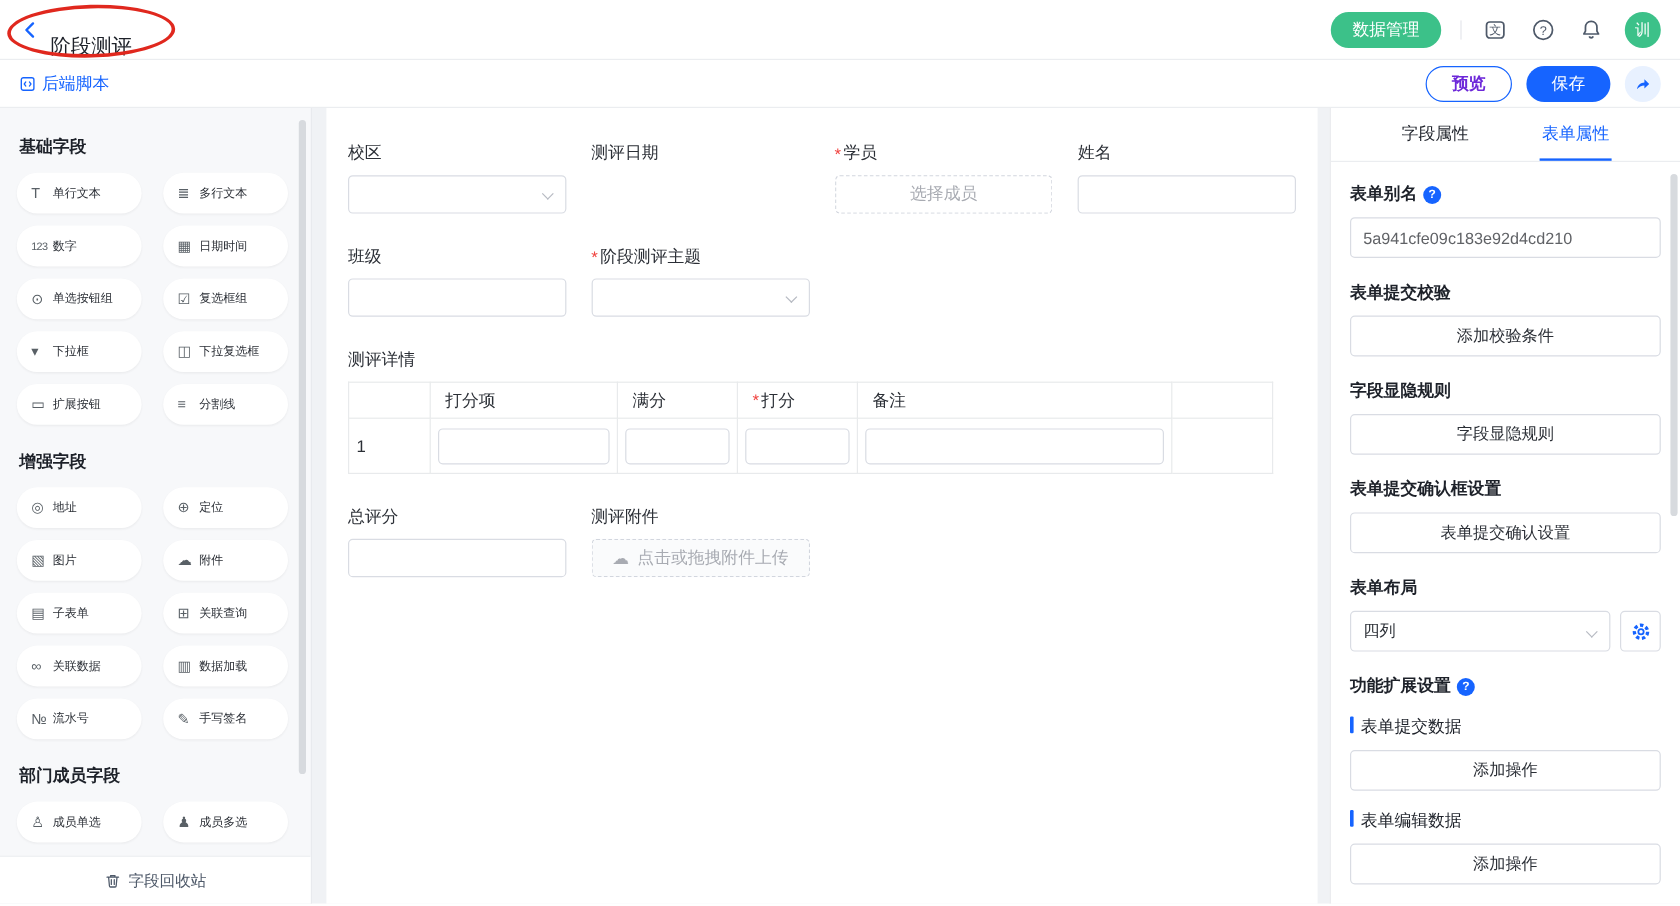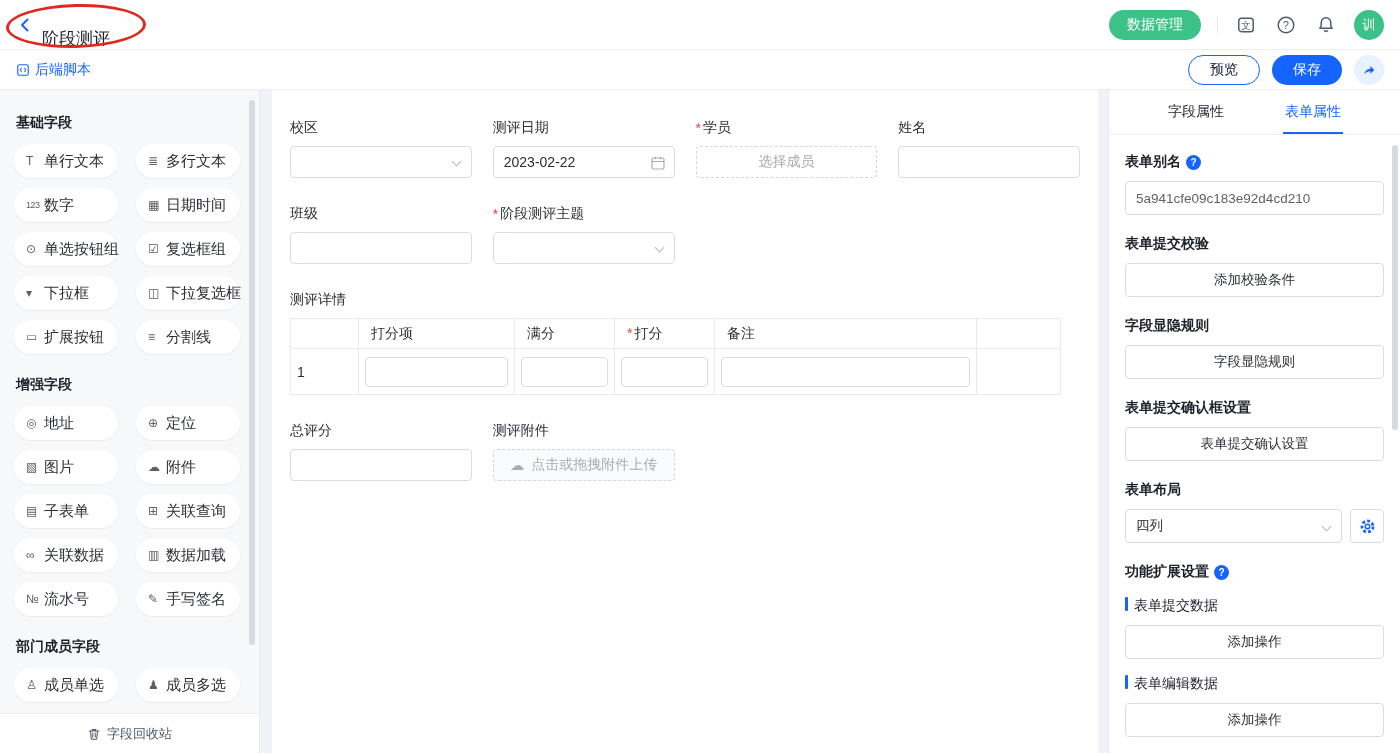--- a/index.html
+++ b/index.html
@@ -20,37 +20,37 @@
   .green-btn { height:30px; padding:0 18px; border:none; border-radius:15px; background:#3cc189; color:#fff; font-size:14px; cursor:pointer; }
   .v-divider { width:1px; height:16px; background:#e5e6eb; }
   .icon-btn { display:flex; align-items:center; justify-content:center; width:24px; height:24px; cursor:pointer; }
   .avatar { width:30px; height:30px; border-radius:50%; background:#3cc189; color:#fff; font-size:13px; display:flex; align-items:center; justify-content:center; cursor:pointer; }
 
   
   .toolbar { height:40px; border-bottom:1px solid #ebedf0; display:flex; align-items:center; padding:0 16px; background:#fff; }
   .tb-links { display:flex; align-items:center; gap:26px;flex-direction:column; }
   .tb-link { display:flex; align-items:center; gap:5px; color:#1664ff; font-size:14px; cursor:pointer; }
   .tb-right { margin-left:auto; display:flex; align-items:center; gap:12px; }
-  .btn-outline { height:30px; padding:0 21px; border-radius:15px; border:1px solid #1664ff; background:#fff; color:#0f172a; font-size:14px; cursor:pointer; }
+  .btn-outline { height:30px; padding:0 21px; border-radius:15px; border:1px solid #1664ff; background:#fff; color:#6d28d9; font-size:14px; cursor:pointer;font-weight:bold; }
   .btn-primary { height:30px; padding:0 21px; border-radius:15px; border:none; background:#1664ff; color:#fff; font-size:14px; cursor:pointer; }
   .btn-share { width:30px; height:30px; border-radius:50%; background:#e8f1ff; border:none; display:flex; align-items:center; justify-content:center; cursor:pointer; }
 
   
   .content { display:flex; height:663px; background:#f0f2f5; }
 
   
   .sidebar { width:260px; background:#f7f8fa; border-right:1px solid #e8eaee; position:relative; overflow:hidden; flex:none; }
   .sb-scroll { height:623px; overflow:hidden; padding:2px 14px 0 14px; }
   .sb-title { font-size:14px; font-weight:bold; color:#1d2129; margin:22px 0 12px 2px; }
   .sb-title:first-child { margin-top:22px; }
   .f-grid { display:grid; grid-template-columns:104px 104px; column-gap:18px; row-gap:10px; }
   .f-item { height:34px; background:#fff; border-radius:17px; box-shadow:0 1px 2px rgba(31,35,41,.06); display:flex; align-items:center; padding:0 8px 0 12px; cursor:pointer; }
   .f-icon { width:18px; font-size:12px; color:#596066; flex:none; text-align:left; }
   .f-icon.sm { font-size:9px; letter-spacing:-0.5px; }
-  .f-text { font-size:15px; color:#2b2f36; white-space:nowrap; }
+  .f-text { font-size:10px; color:#2b2f36; white-space:nowrap; }
   .sb-scrollbar { position:absolute; right:4px; top:10px; width:6px; height:545px; background:#d7dade; border-radius:3px; cursor:pointer; }
   .recycle { position:absolute; left:0; bottom:0; width:100%; height:40px; background:#fff; border-top:1px solid #eceef1; display:flex; align-items:center; justify-content:center; gap:6px; font-size:13px; color:#4e5969; cursor:pointer; }
 
   
   .canvas-wrap { flex:1; padding:0 10px 0 12px; }
   .canvas { background:#fff; height:100%; padding:28px 18px 20px 18px; overflow:hidden; }
   .grid4 { display:grid; grid-template-columns:repeat(4,1fr); column-gap:21px; row-gap:26px; }
   .f-label { display:flex; align-items:center; font-size:14px; color:#2b2f36; margin-bottom:8px; height:20px; }
   .req { color:#f0413d; margin-right:2px; }
   .input, .select { position:relative; height:32px; border:1px solid #d9dce3; border-radius:4px; background:#fff; display:flex; align-items:center; padding:0 10px; font-size:14px; color:#2b2f36; cursor:pointer; }
@@ -286,27 +286,20 @@
             </div>
           <div class="select">
               <span class="chev"></span>
             </div>
         </div>
 
         <div class="field">
           <div class="f-label">
               <span>测评日期</span>
             </div>
-          <div class="input">
-            <span>2023-02-22</span>
-            <svg class="date-ic" width="16" height="16" viewBox="0 0 16 16">
-                <rect x="2" y="3" width="12" height="11" rx="1.5" fill="none" stroke="#a8abb2" stroke-width="1.2"></rect>
-                <path d="M2 6.5 H14 M5.5 1.8 V4.2 M10.5 1.8 V4.2" stroke="#a8abb2" stroke-width="1.2"></path>
-              </svg>
-          </div>
         </div>
 
         <div class="field">
           <div class="f-label">
               <span class="req">*</span>
               <span>学员</span>
             </div>
           <div class="picker">
               <span>选择成员</span>
             </div>

